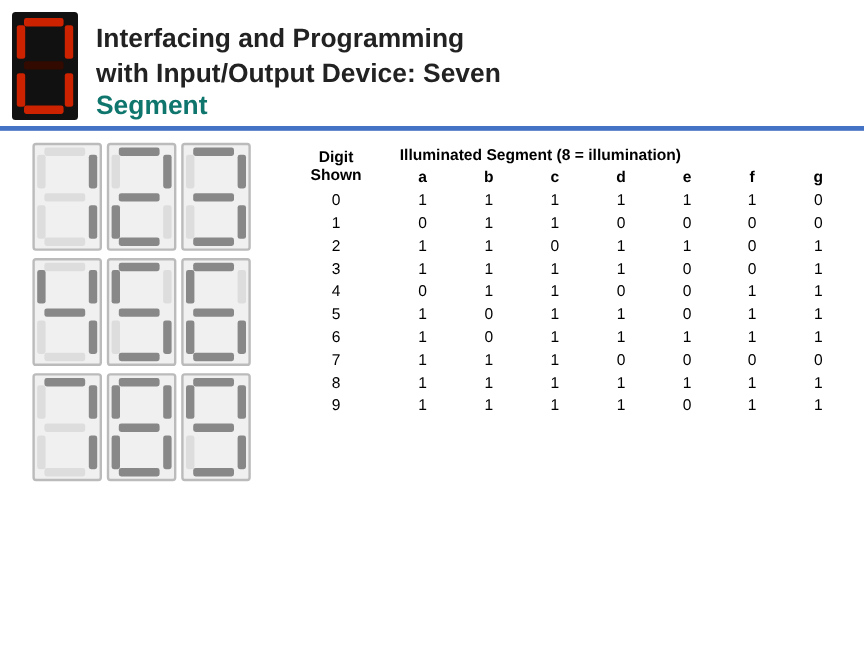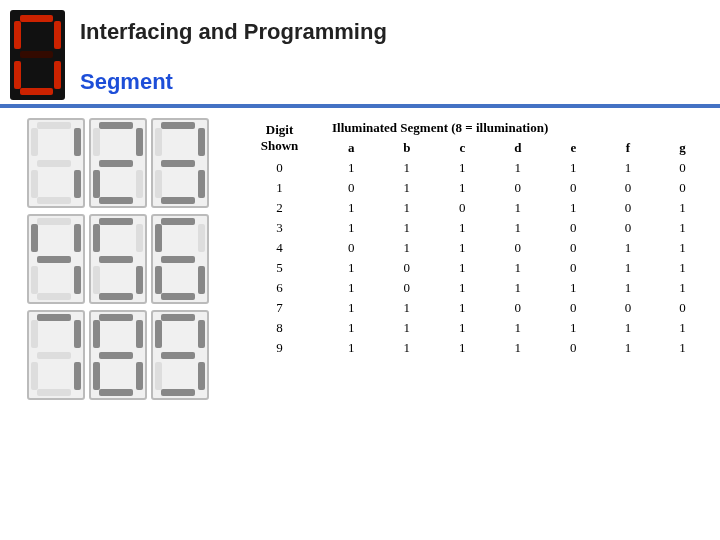--- a/index.html
+++ b/index.html
@@ -29,22 +29,21 @@
     }
     .title-text {
       font-size: 22px;
       font-weight: bold;
       color: #222;
       line-height: 1.3;
     }
     .title-sub {
       font-size: 22px;
       font-weight: bold;
-      color: #1d4ed8;
-      margin-top: 22px;
+      color: #0f766e;
     }
 
     
     .separator {
       height: 4px;
       background: #4472C4;
       margin: 4px 0 8px 0;
     }
 
     
@@ -105,21 +104,21 @@
     }
 
     
     .table-area {
       flex: 1;
       padding-top: 2px;
     }
     .seg-table {
       width: 100%;
       border-collapse: collapse;
-      font-family: Liberation Serif, serif;
+      font-family: Liberation Sans, sans-serif;
       font-size: 13px;
     }
     .seg-table th, .seg-table td {
       padding: 2px 8px;
       text-align: center;
       border: none;
     }
     .seg-table .header-row1 th {
       font-size: 13px;
       font-weight: bold;
@@ -155,20 +154,21 @@
 
     <rect x="4" y="51" width="7" height="28" rx="2" fill="#cc2200"></rect>
 
     <rect x="44" y="51" width="7" height="28" rx="2" fill="#cc2200"></rect>
 
     <rect x="10" y="78" width="33" height="7" rx="2" fill="#cc2200"></rect>
   </svg>
 
   <div class="title-block">
     <div class="title-text">Interfacing and Programming</div>
+    <div class="title-text">with Input/Output Device: Seven</div>
     <div class="title-sub">Segment</div>
   </div>
 </div>
 
 <div class="separator"></div>
 
 <div class="main-content">
 
   <div class="digits-area">
 

